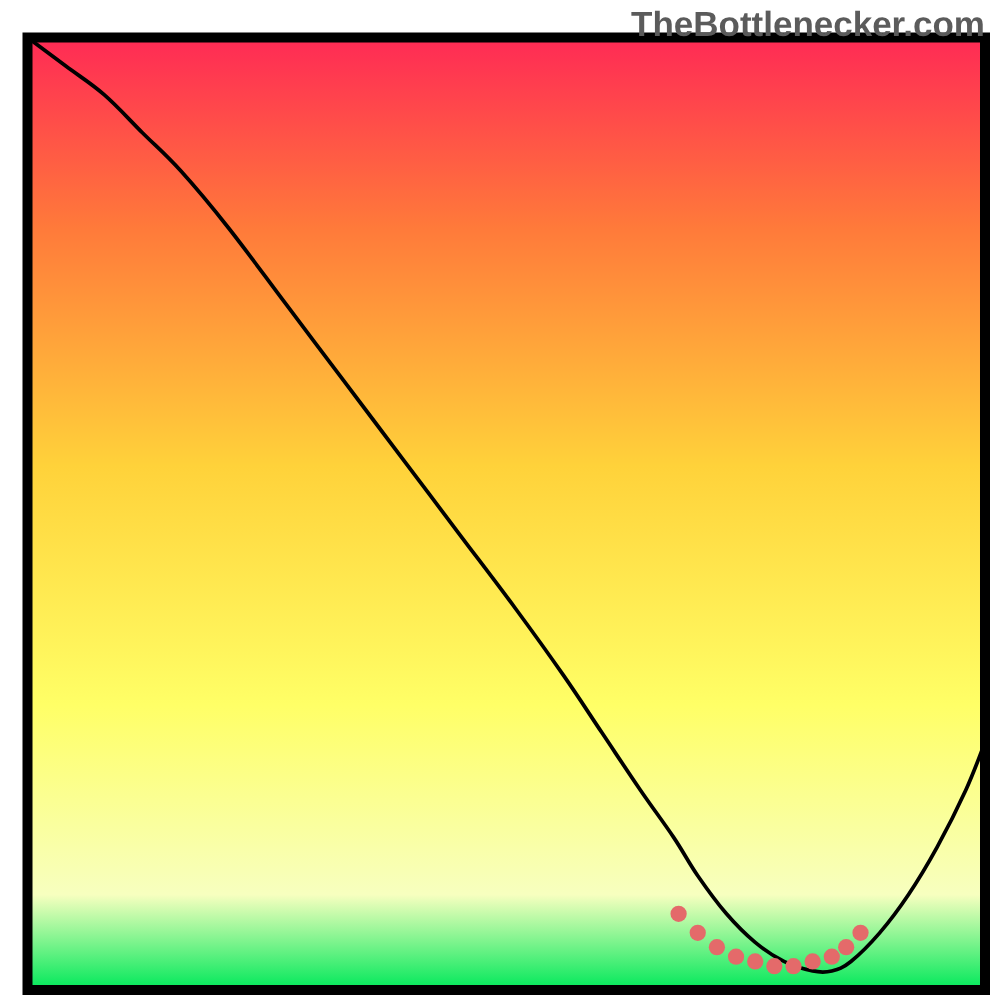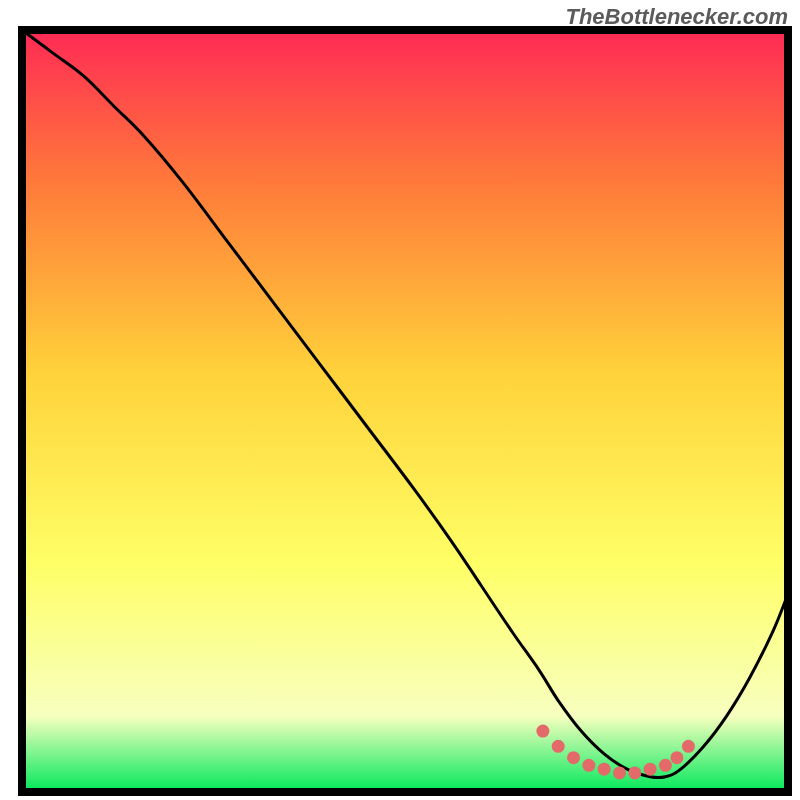--- a/index.html
+++ b/index.html
@@ -13,26 +13,25 @@
   }
   #stage {
     position: relative;
     width: 800px;
     height: 800px;
   }
   #watermark {
     position: absolute;
     top: 4px;
     right: 12px;
-    font-size: 22px;
+    font-size: 28px;
     font-weight: 600;
     color: #5b5b5b;
     letter-spacing: 0px;
     user-select: none;
-    font-style: italic;
   }
   svg {
     display: block;
   }
 </style>
 </head>
 <body>
 
 <div id="stage">
   <div id="watermark">TheBottlenecker.com</div>

